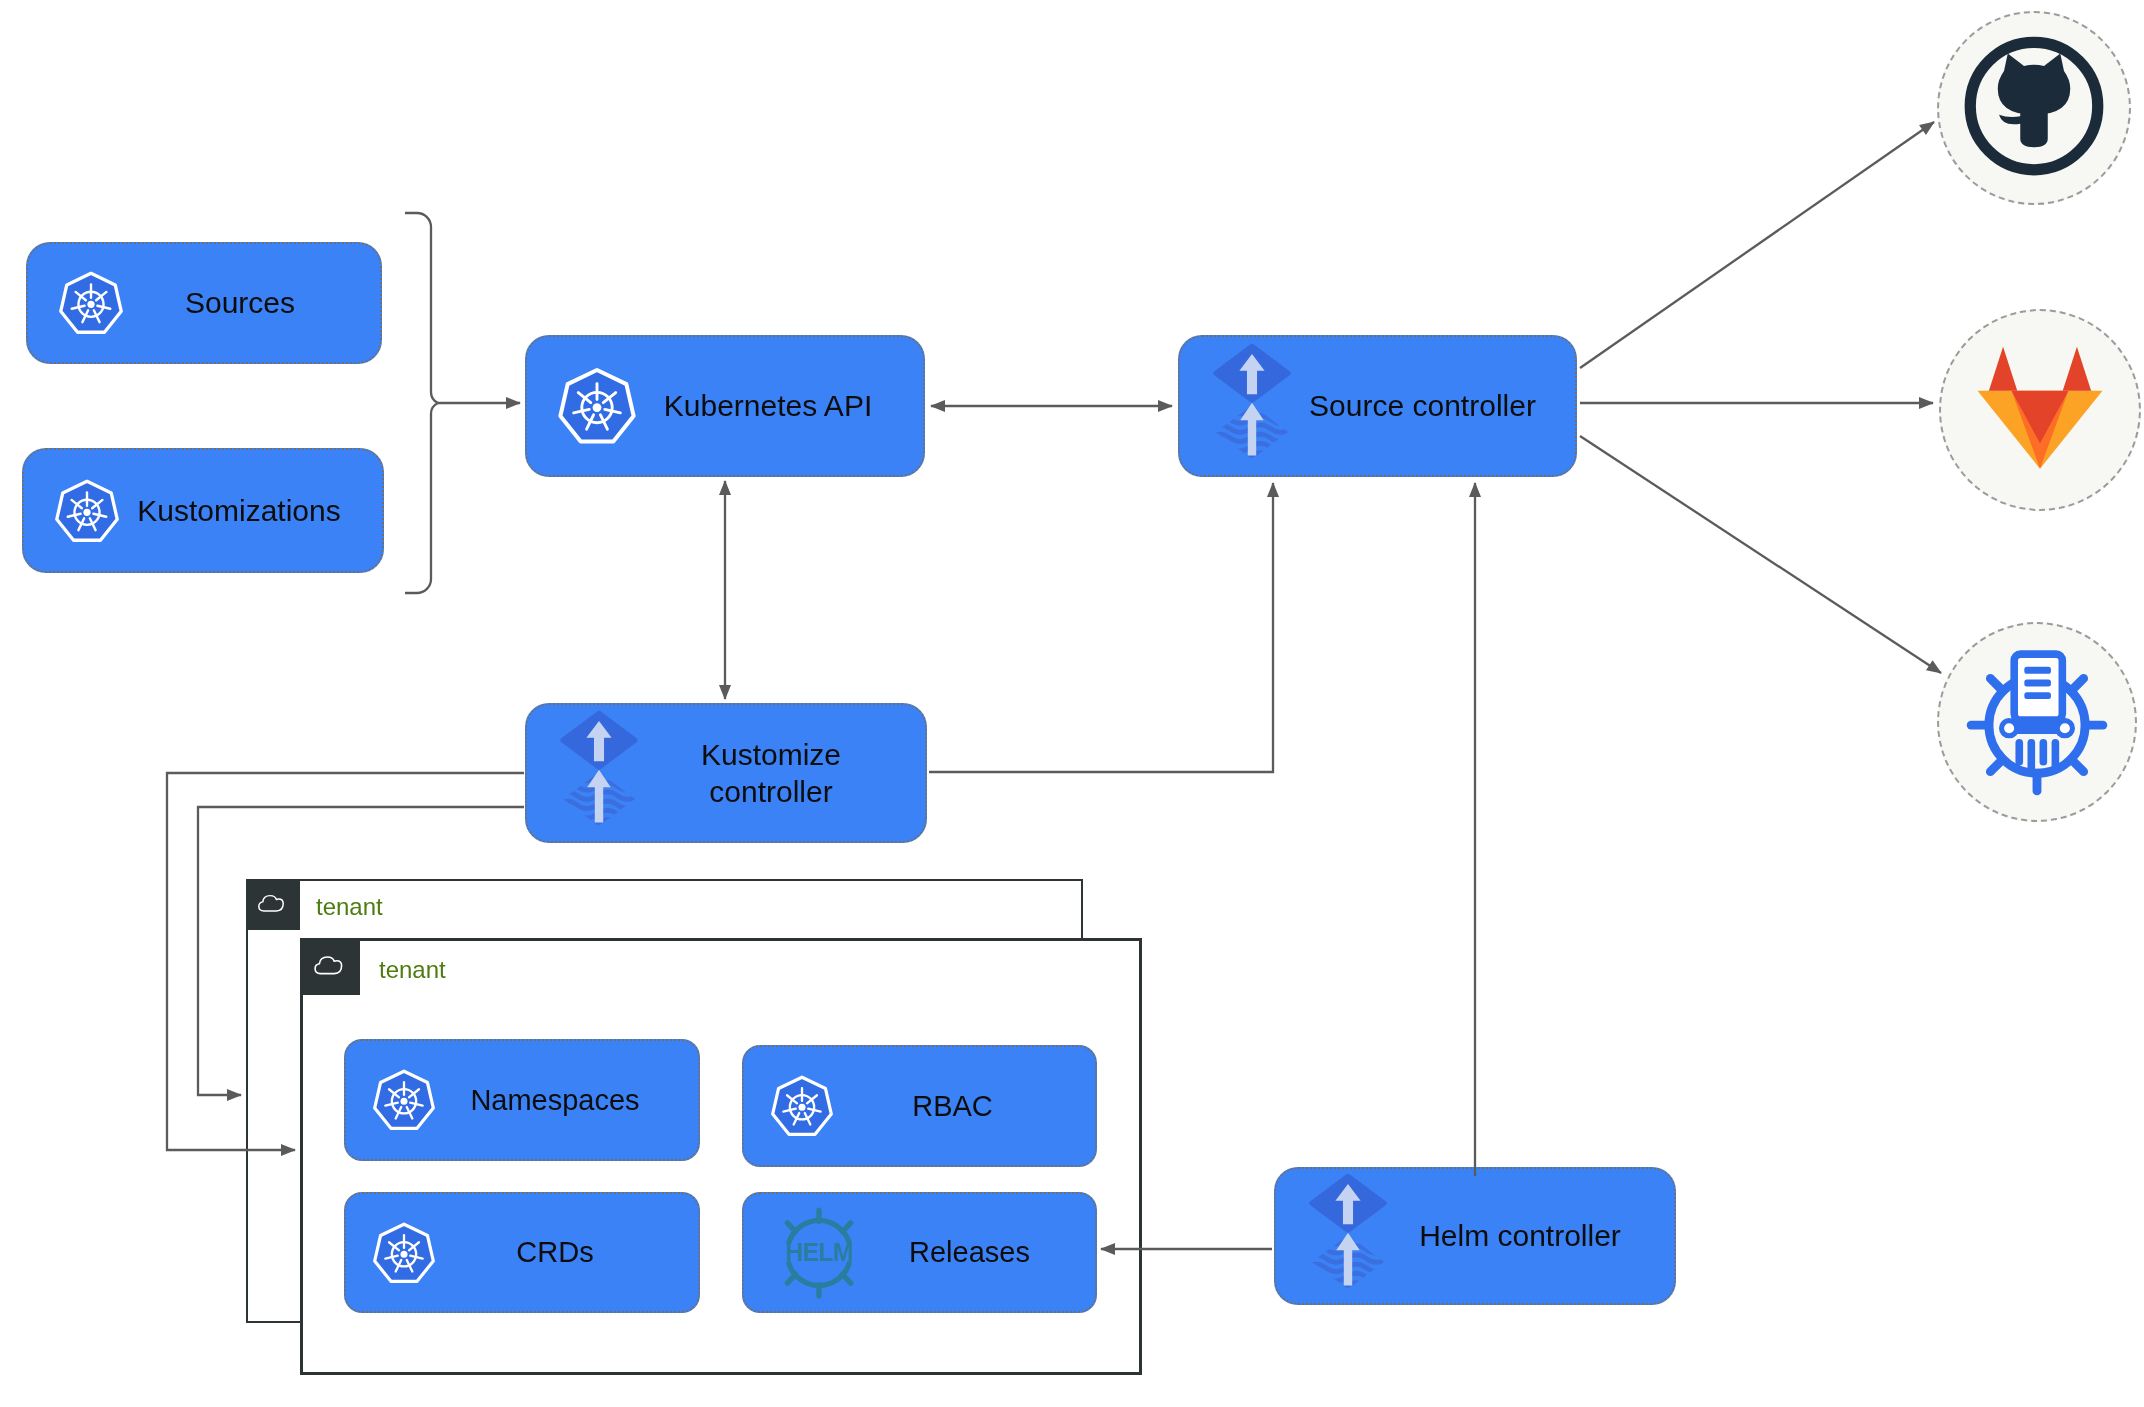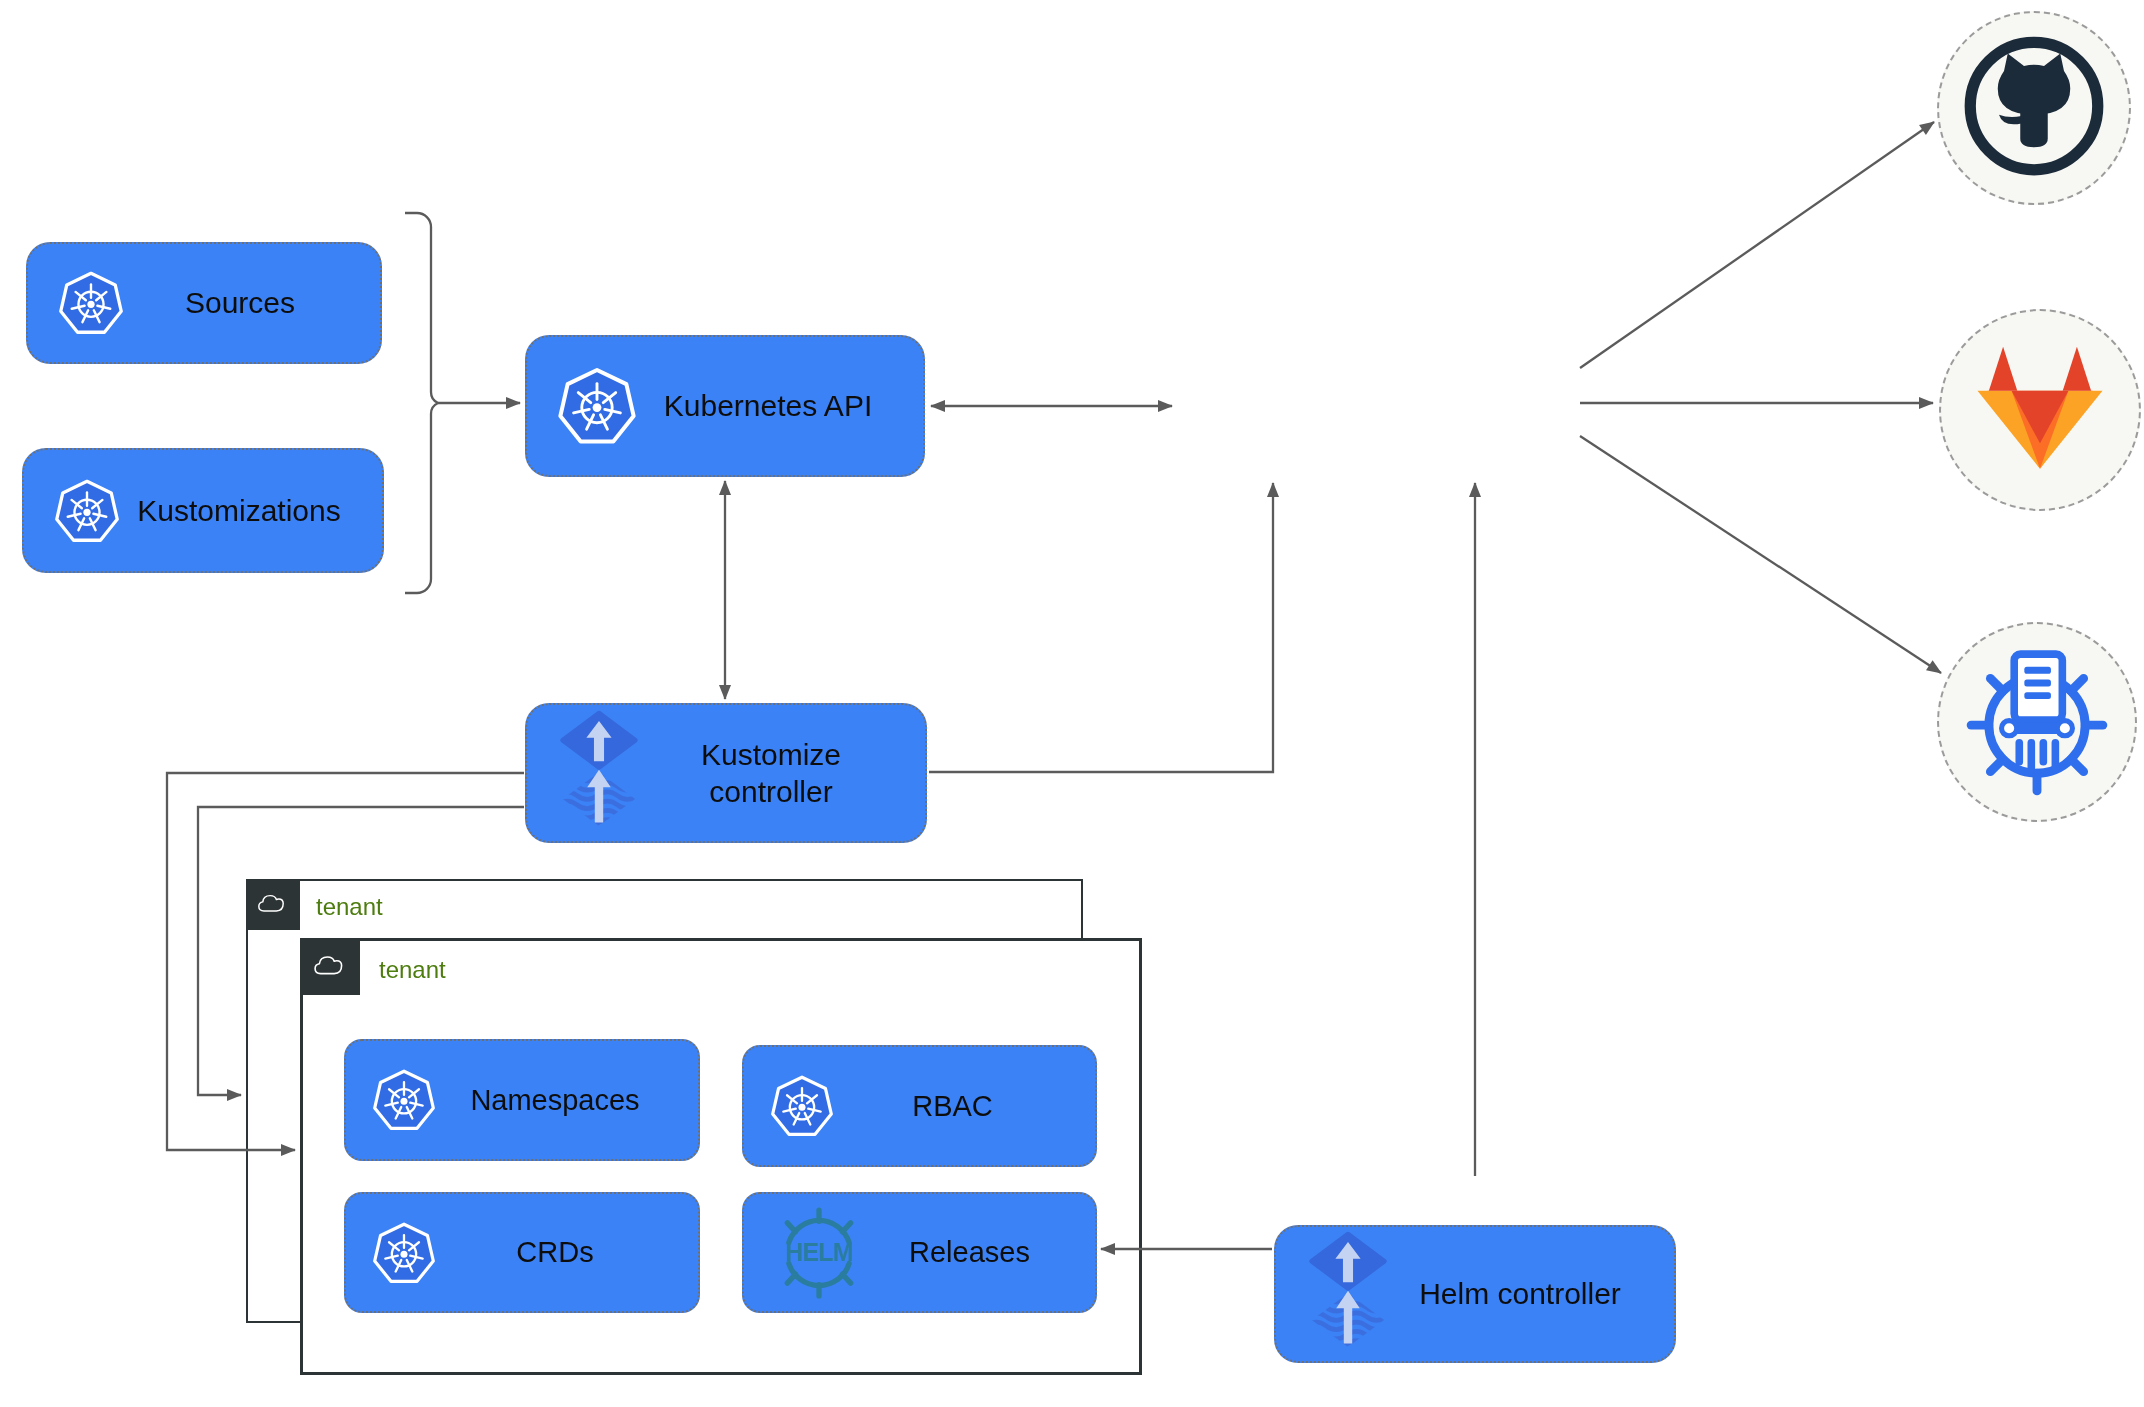--- a/index.html
+++ b/index.html
@@ -97,20 +97,41 @@
           <line x1="45.7" y1="62" x2="37" y2="80"></line>
           <line x1="40.3" y1="55.2" x2="20.8" y2="59.7"></line>
           <line x1="42.2" y1="46.8" x2="26.6" y2="34.2"></line>
         </g>
         <circle cx="50" cy="53" r="5.5" fill="#ffffff"></circle>
       </svg>
     </span>
     <span class="lbl">Kubernetes API</span>
   </div>
 
+  <div class="node" id="n-source-ctrl" style="left:1178px; top:335px; width:399px; height:142px;">
+    <span class="icon">
+      <svg width="84" height="126" viewBox="0 0 100 150">
+        <path d="M50,4 L93,36 50,68 7,36 Z" fill="#3568dc" stroke="#3568dc" stroke-width="6" stroke-linejoin="round"></path>
+        <path d="M50,13 L65,33 L56,33 L56,61 L44,61 L44,33 L35,33 Z" fill="#c5d3f2"></path>
+        <clipPath id="fluxclip1">
+            <path d="M50,74 L93,106 50,138 7,106 Z"></path>
+          </clipPath>
+        <g clip-path="url(#fluxclip1)" stroke="#3b6fe0" stroke-width="5.5" fill="none">
+          <path d="M0,80 q12,-9 24,0 t24,0 t24,0 t24,0 t24,0"></path>
+          <path d="M0,91 q12,-9 24,0 t24,0 t24,0 t24,0 t24,0"></path>
+          <path d="M0,102 q12,-9 24,0 t24,0 t24,0 t24,0 t24,0"></path>
+          <path d="M0,113 q12,-9 24,0 t24,0 t24,0 t24,0 t24,0"></path>
+          <path d="M0,124 q12,-9 24,0 t24,0 t24,0 t24,0 t24,0"></path>
+          <path d="M0,135 q12,-9 24,0 t24,0 t24,0 t24,0 t24,0"></path>
+        </g>
+        <path d="M45,134 L45,92 L36,92 L50,71 L64,92 L55,92 L55,134 Z" fill="#c5d3f2"></path>
+      </svg>
+    </span>
+    <span class="lbl">Source controller</span>
+  </div>
 
   <div class="node" id="n-kustomize-ctrl" style="left:525px; top:703px; width:402px; height:140px;">
     <span class="icon">
       <svg width="84" height="126" viewBox="0 0 100 150">
         <path d="M50,4 L93,36 50,68 7,36 Z" fill="#3568dc" stroke="#3568dc" stroke-width="6" stroke-linejoin="round"></path>
         <path d="M50,13 L65,33 L56,33 L56,61 L44,61 L44,33 L35,33 Z" fill="#c5d3f2"></path>
         <clipPath id="fluxclip2">
             <path d="M50,74 L93,106 50,138 7,106 Z"></path>
           </clipPath>
         <g clip-path="url(#fluxclip2)" stroke="#3b6fe0" stroke-width="5.5" fill="none">
@@ -120,21 +141,21 @@
           <path d="M0,113 q12,-9 24,0 t24,0 t24,0 t24,0 t24,0"></path>
           <path d="M0,124 q12,-9 24,0 t24,0 t24,0 t24,0 t24,0"></path>
           <path d="M0,135 q12,-9 24,0 t24,0 t24,0 t24,0 t24,0"></path>
         </g>
         <path d="M45,134 L45,92 L36,92 L50,71 L64,92 L55,92 L55,134 Z" fill="#c5d3f2"></path>
       </svg>
     </span>
     <span class="lbl">Kustomize controller</span>
   </div>
 
-  <div class="node" id="n-helm-ctrl" style="left:1274px; top:1225px; width:402px; height:138px;">
+  <div class="node" id="n-helm-ctrl" style="left:1274px; top:1167px; width:402px; height:138px;">
     <span class="icon">
       <svg width="84" height="126" viewBox="0 0 100 150">
         <path d="M50,4 L93,36 50,68 7,36 Z" fill="#3568dc" stroke="#3568dc" stroke-width="6" stroke-linejoin="round"></path>
         <path d="M50,13 L65,33 L56,33 L56,61 L44,61 L44,33 L35,33 Z" fill="#c5d3f2"></path>
         <clipPath id="fluxclip3">
             <path d="M50,74 L93,106 50,138 7,106 Z"></path>
           </clipPath>
         <g clip-path="url(#fluxclip3)" stroke="#3b6fe0" stroke-width="5.5" fill="none">
           <path d="M0,80 q12,-9 24,0 t24,0 t24,0 t24,0 t24,0"></path>
           <path d="M0,91 q12,-9 24,0 t24,0 t24,0 t24,0 t24,0"></path>

